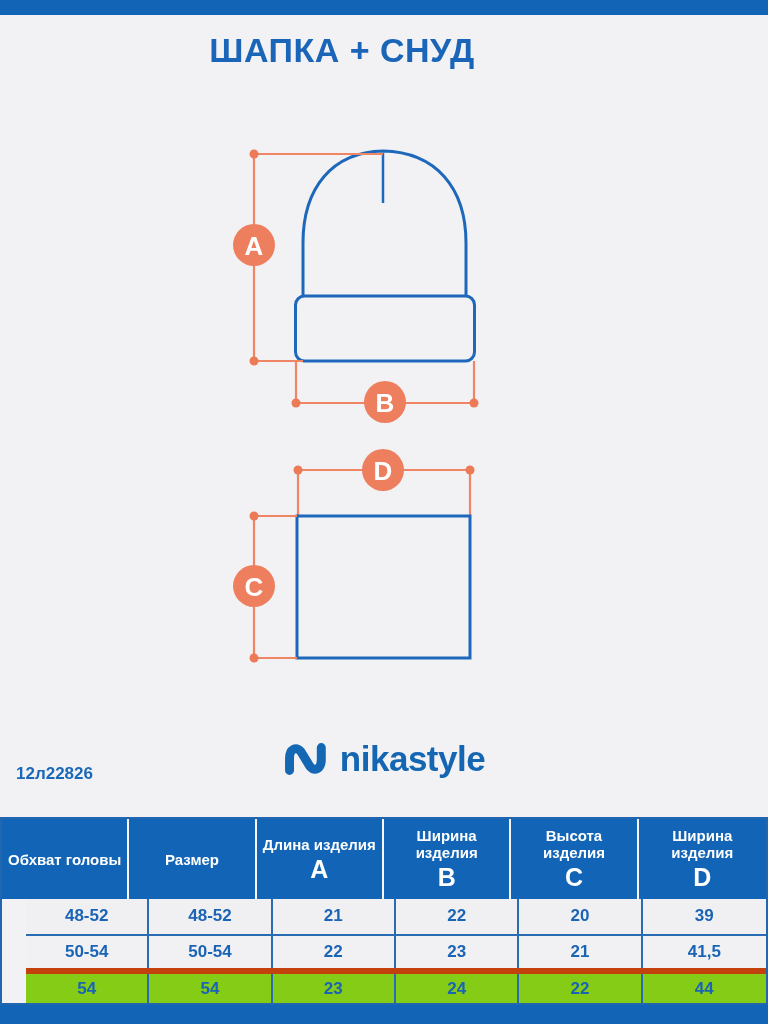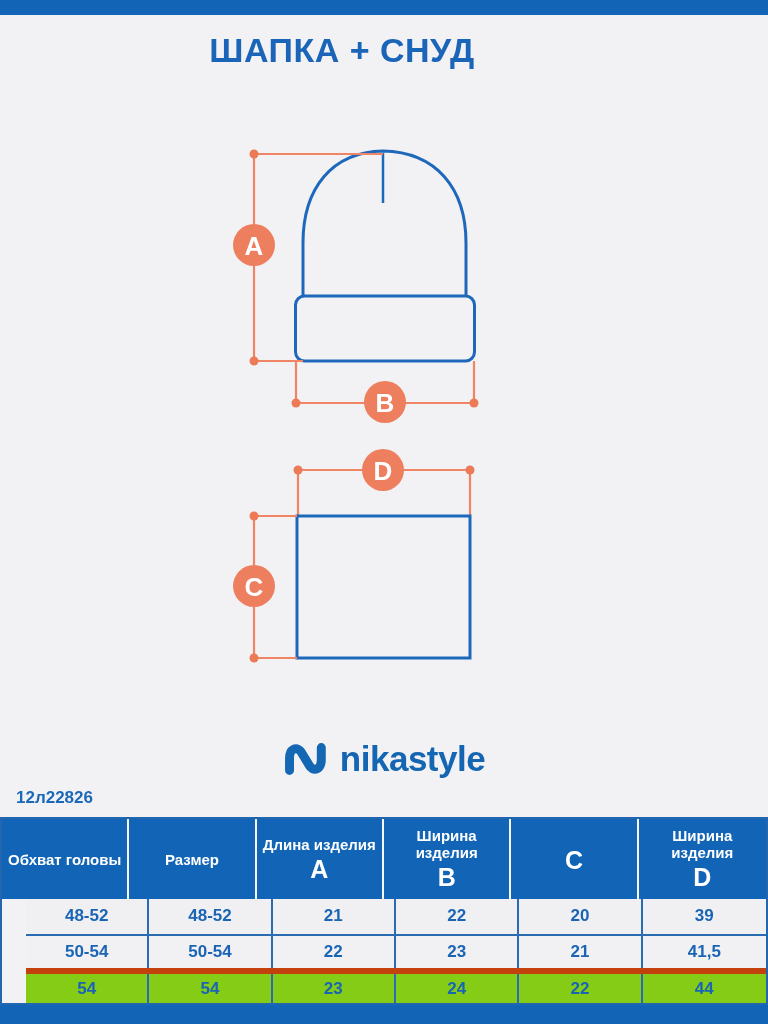--- a/index.html
+++ b/index.html
@@ -37,21 +37,21 @@
 
   .logo-row {
     position:absolute; top:735px; left:0; width:768px; height:48px;
     display:flex; align-items:center; justify-content:center; gap:13px;
   }
   .logo-text {
     font-size:35px; font-weight:bold; color:#1566b2; letter-spacing:-0.5px;
   }
 
   .product-code {
-    position:absolute; top:788px; left:16px;
+    position:absolute; top:764px; left:16px;
     font-size:17px; font-weight:600; color:#1a68b8;
   }
 
   .size-table {
     position:absolute; top:817px; left:0; width:768px; height:188px;
     border:2px solid #2266b0;
   }
   .thead {
     display:grid; grid-template-columns:repeat(6,1fr); height:80px;
     background:#1164b6;
@@ -161,20 +161,21 @@
       </div>
       <div class="th">
         <span class="th-label">Длина изделия</span>
         <span class="th-letter">A</span>
       </div>
       <div class="th">
         <span class="th-label">Ширина изделия</span>
         <span class="th-letter">B</span>
       </div>
       <div class="th">
+        <span class="th-label">Высота изделия</span>
         <span class="th-letter">C</span>
       </div>
       <div class="th">
         <span class="th-label">Ширина изделия</span>
         <span class="th-letter">D</span>
       </div>
     </div>
     <div class="tbody">
       <div class="tr tr-1">
         <div class="td">48-52</div>

